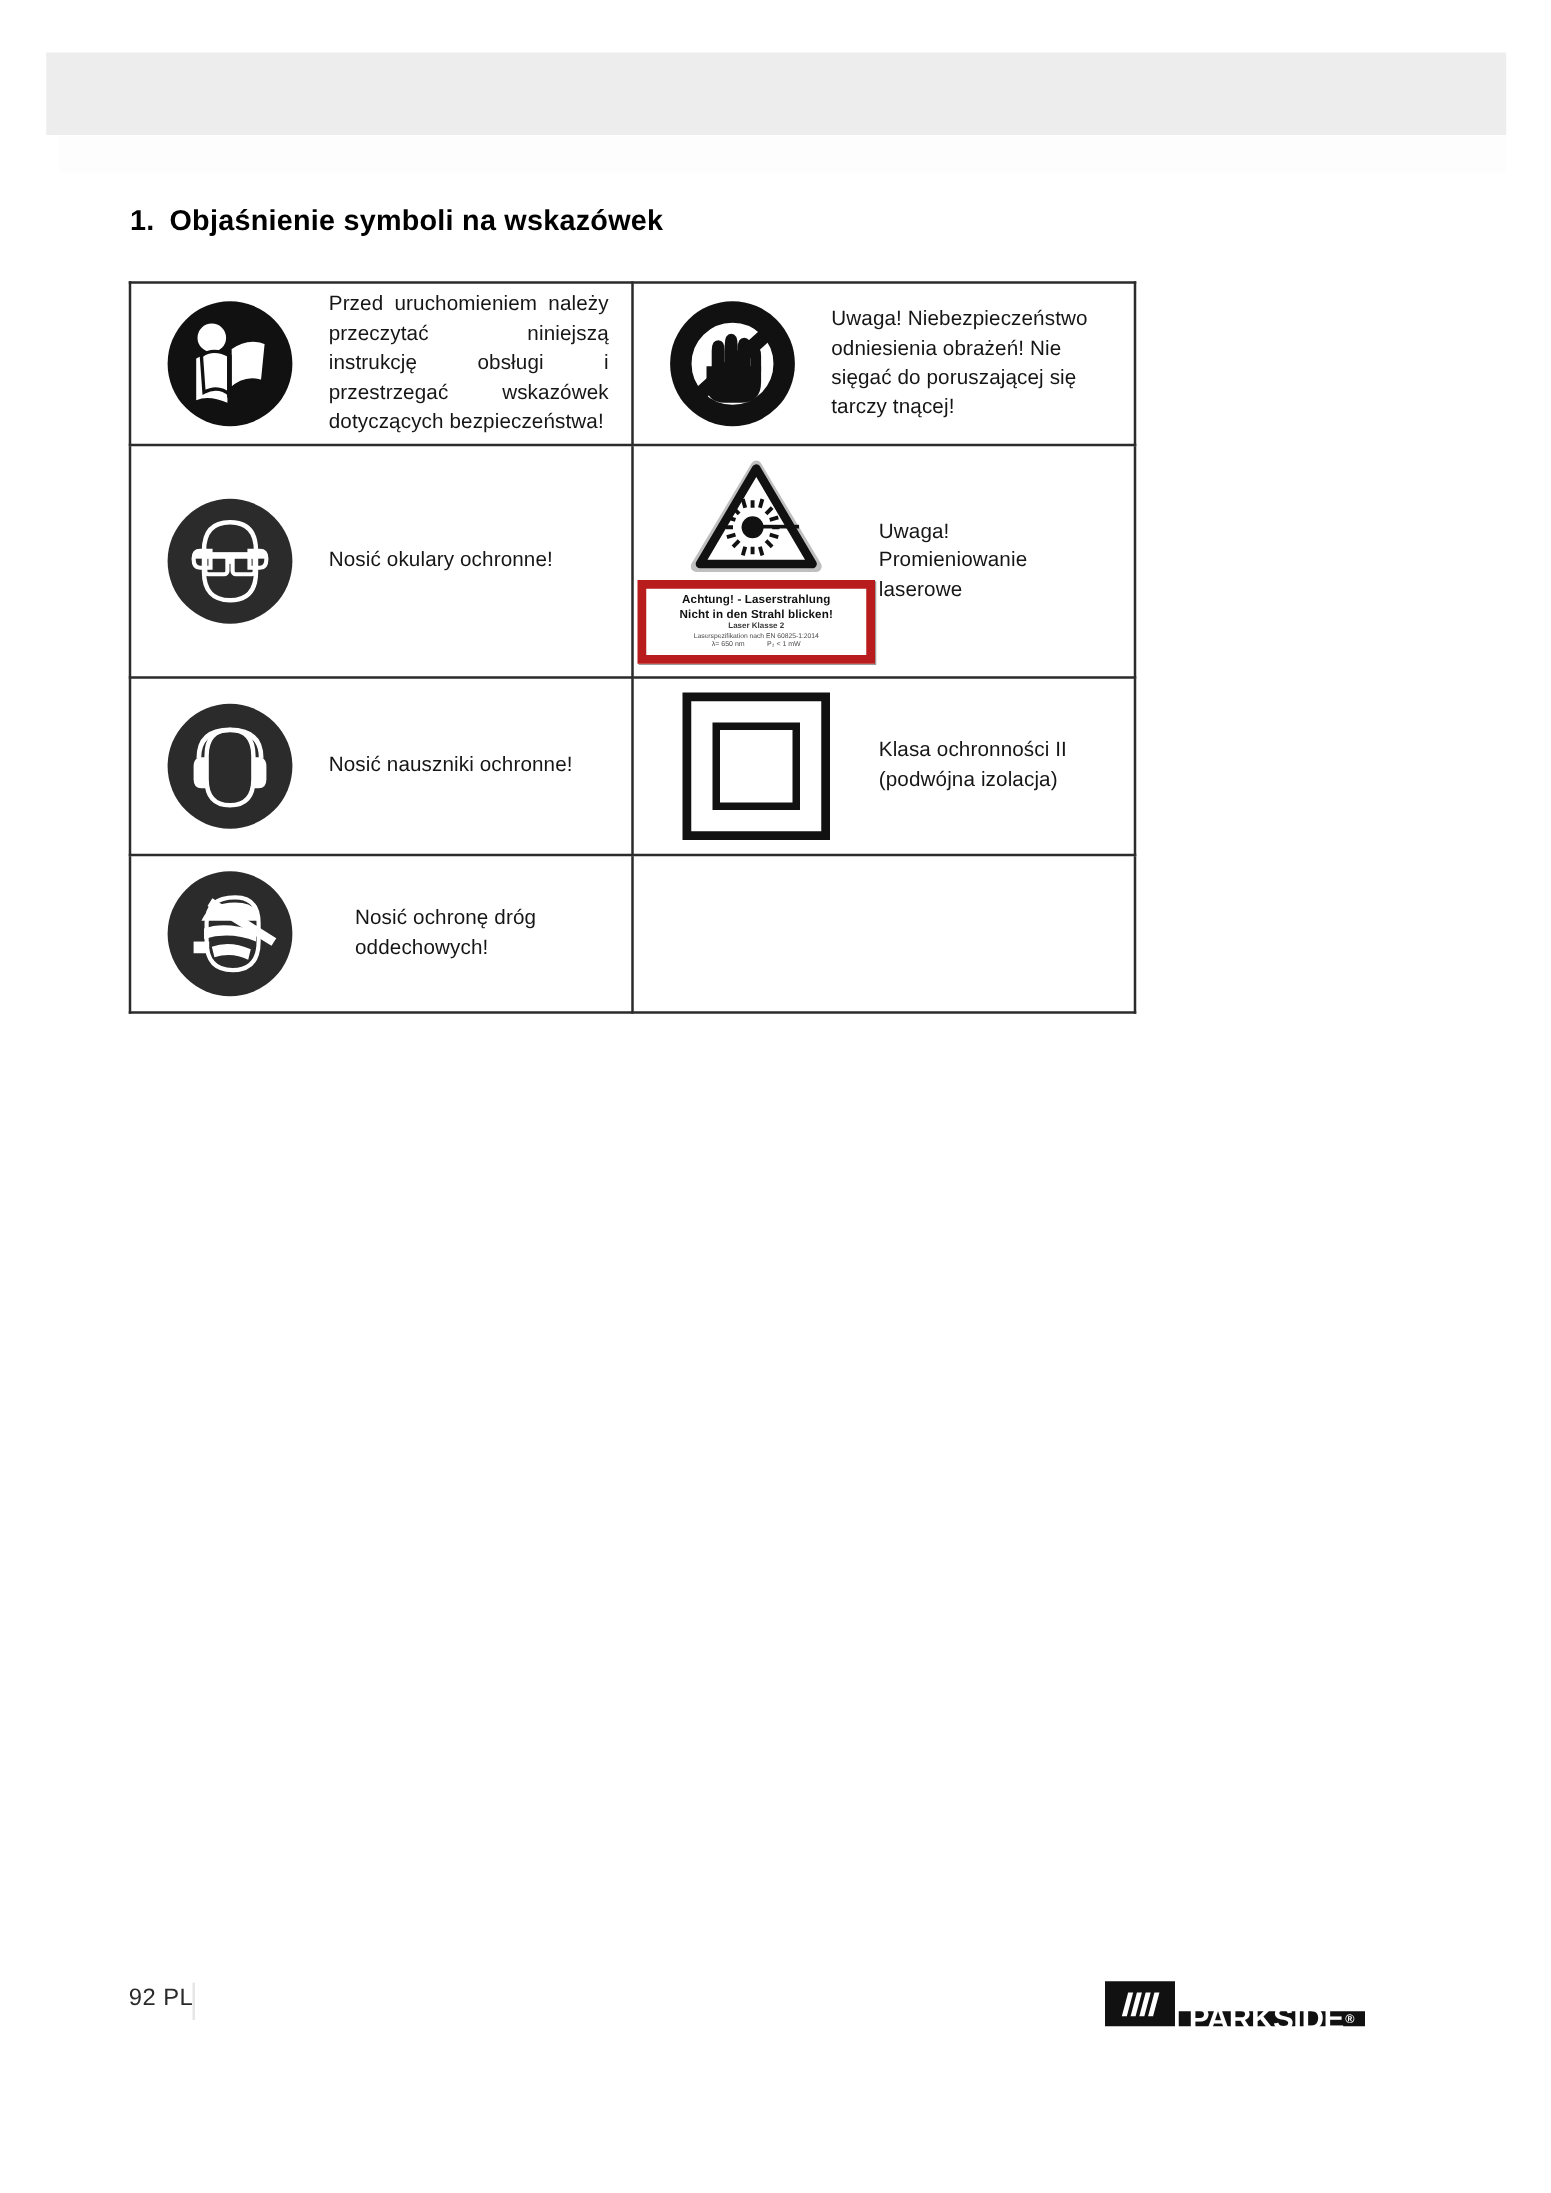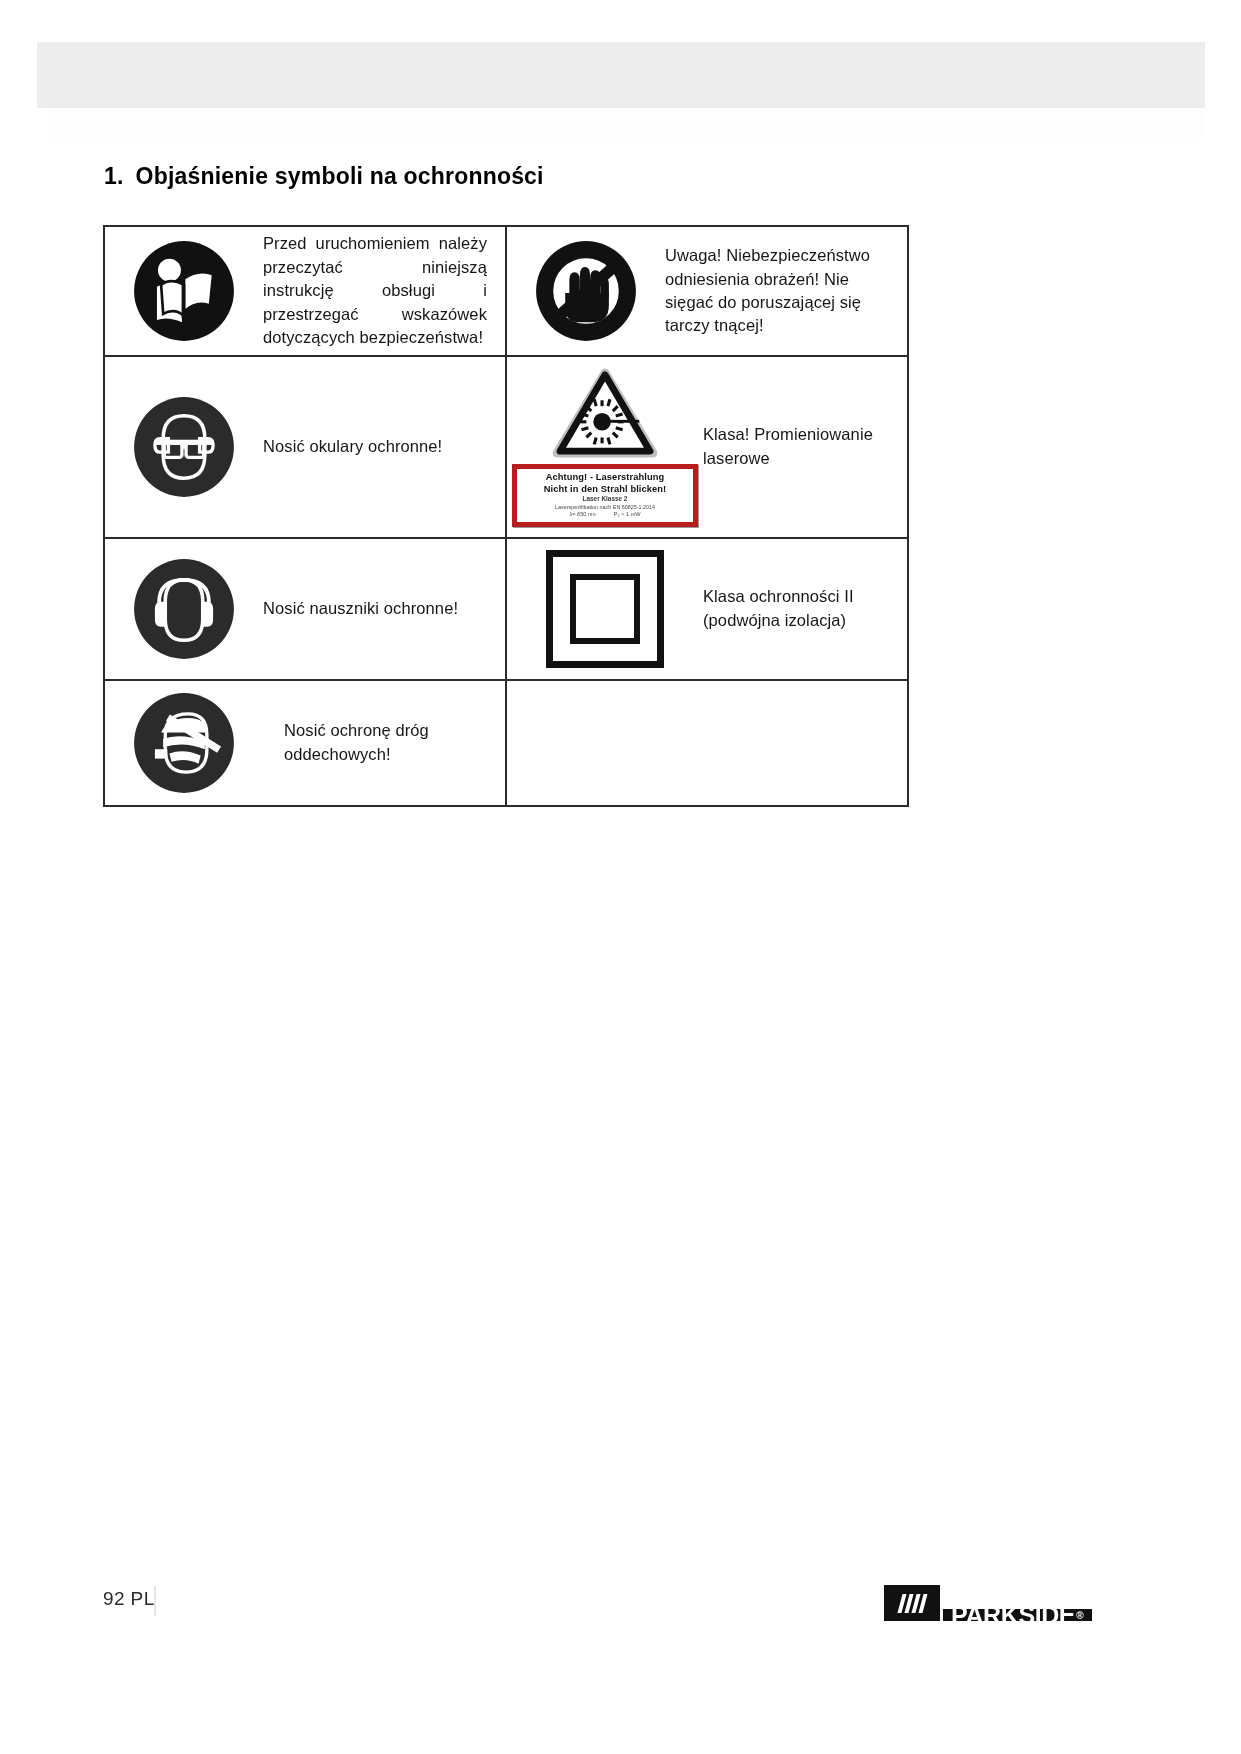--- a/index.html
+++ b/index.html
@@ -103,21 +103,21 @@
   .pict { display:block; }
 
   
   .laser-sign {
     display: flex;
     flex-direction: column;
     align-items: center;
     gap: 5px;
   }
   .laser-label {
-    border: 5px solid #b91c1c;
+    border: 7px solid #b91c1c;
     background: #fff;
     width: 172px;
     padding: 3px 2px 3px;
     text-align: center;
     box-shadow: 1px 1px 0 #999;
   }
   .ll-1 {
     font-size: 9.3px;
     font-weight: bold;
     color: #111;
@@ -230,21 +230,21 @@
   }
 </style>
 </head>
 <body>
 
 <div class="page-sheet"></div>
 <div class="sheet-tint"></div>
 <div class="top-banner"></div>
 
 <div class="heading">
-  <span class="num">1.</span><span>Objaśnienie symboli na ochronności</span>
+  <span class="num">1.</span><span>Objaśnienie symboli na wskazówek</span>
 </div>
 
 <table class="sym-table">
   <tbody>
 
     <tr class="row-1">
       <td>
         <div class="cell-inner">
           <div class="icon-box">
             <svg class="pict" width="104" height="104" viewBox="0 0 100 100">
@@ -334,21 +334,21 @@
                 <div class="ll-2">Nicht in den Strahl blicken!</div>
                 <div class="ll-3">Laser Klasse 2</div>
                 <div class="ll-4">Laserspezifikation nach EN 60825-1:2014</div>
                 <div class="ll-5">
                   <span>λ= 650 nm</span>
                   <span>P₂ &lt; 1 mW</span>
                 </div>
               </div>
             </div>
           </div>
-          <div class="cell-text">Klasa! Promieniowanie laserowe</div>
+          <div class="cell-text">Uwaga! Promieniowanie laserowe</div>
         </div>
       </td>
     </tr>
 
     <tr class="row-3">
       <td>
         <div class="cell-inner">
           <div class="icon-box">
             <svg class="pict" width="104" height="104" viewBox="0 0 100 100">
               <circle cx="50" cy="50" r="48" fill="#2b2b2b"></circle>

